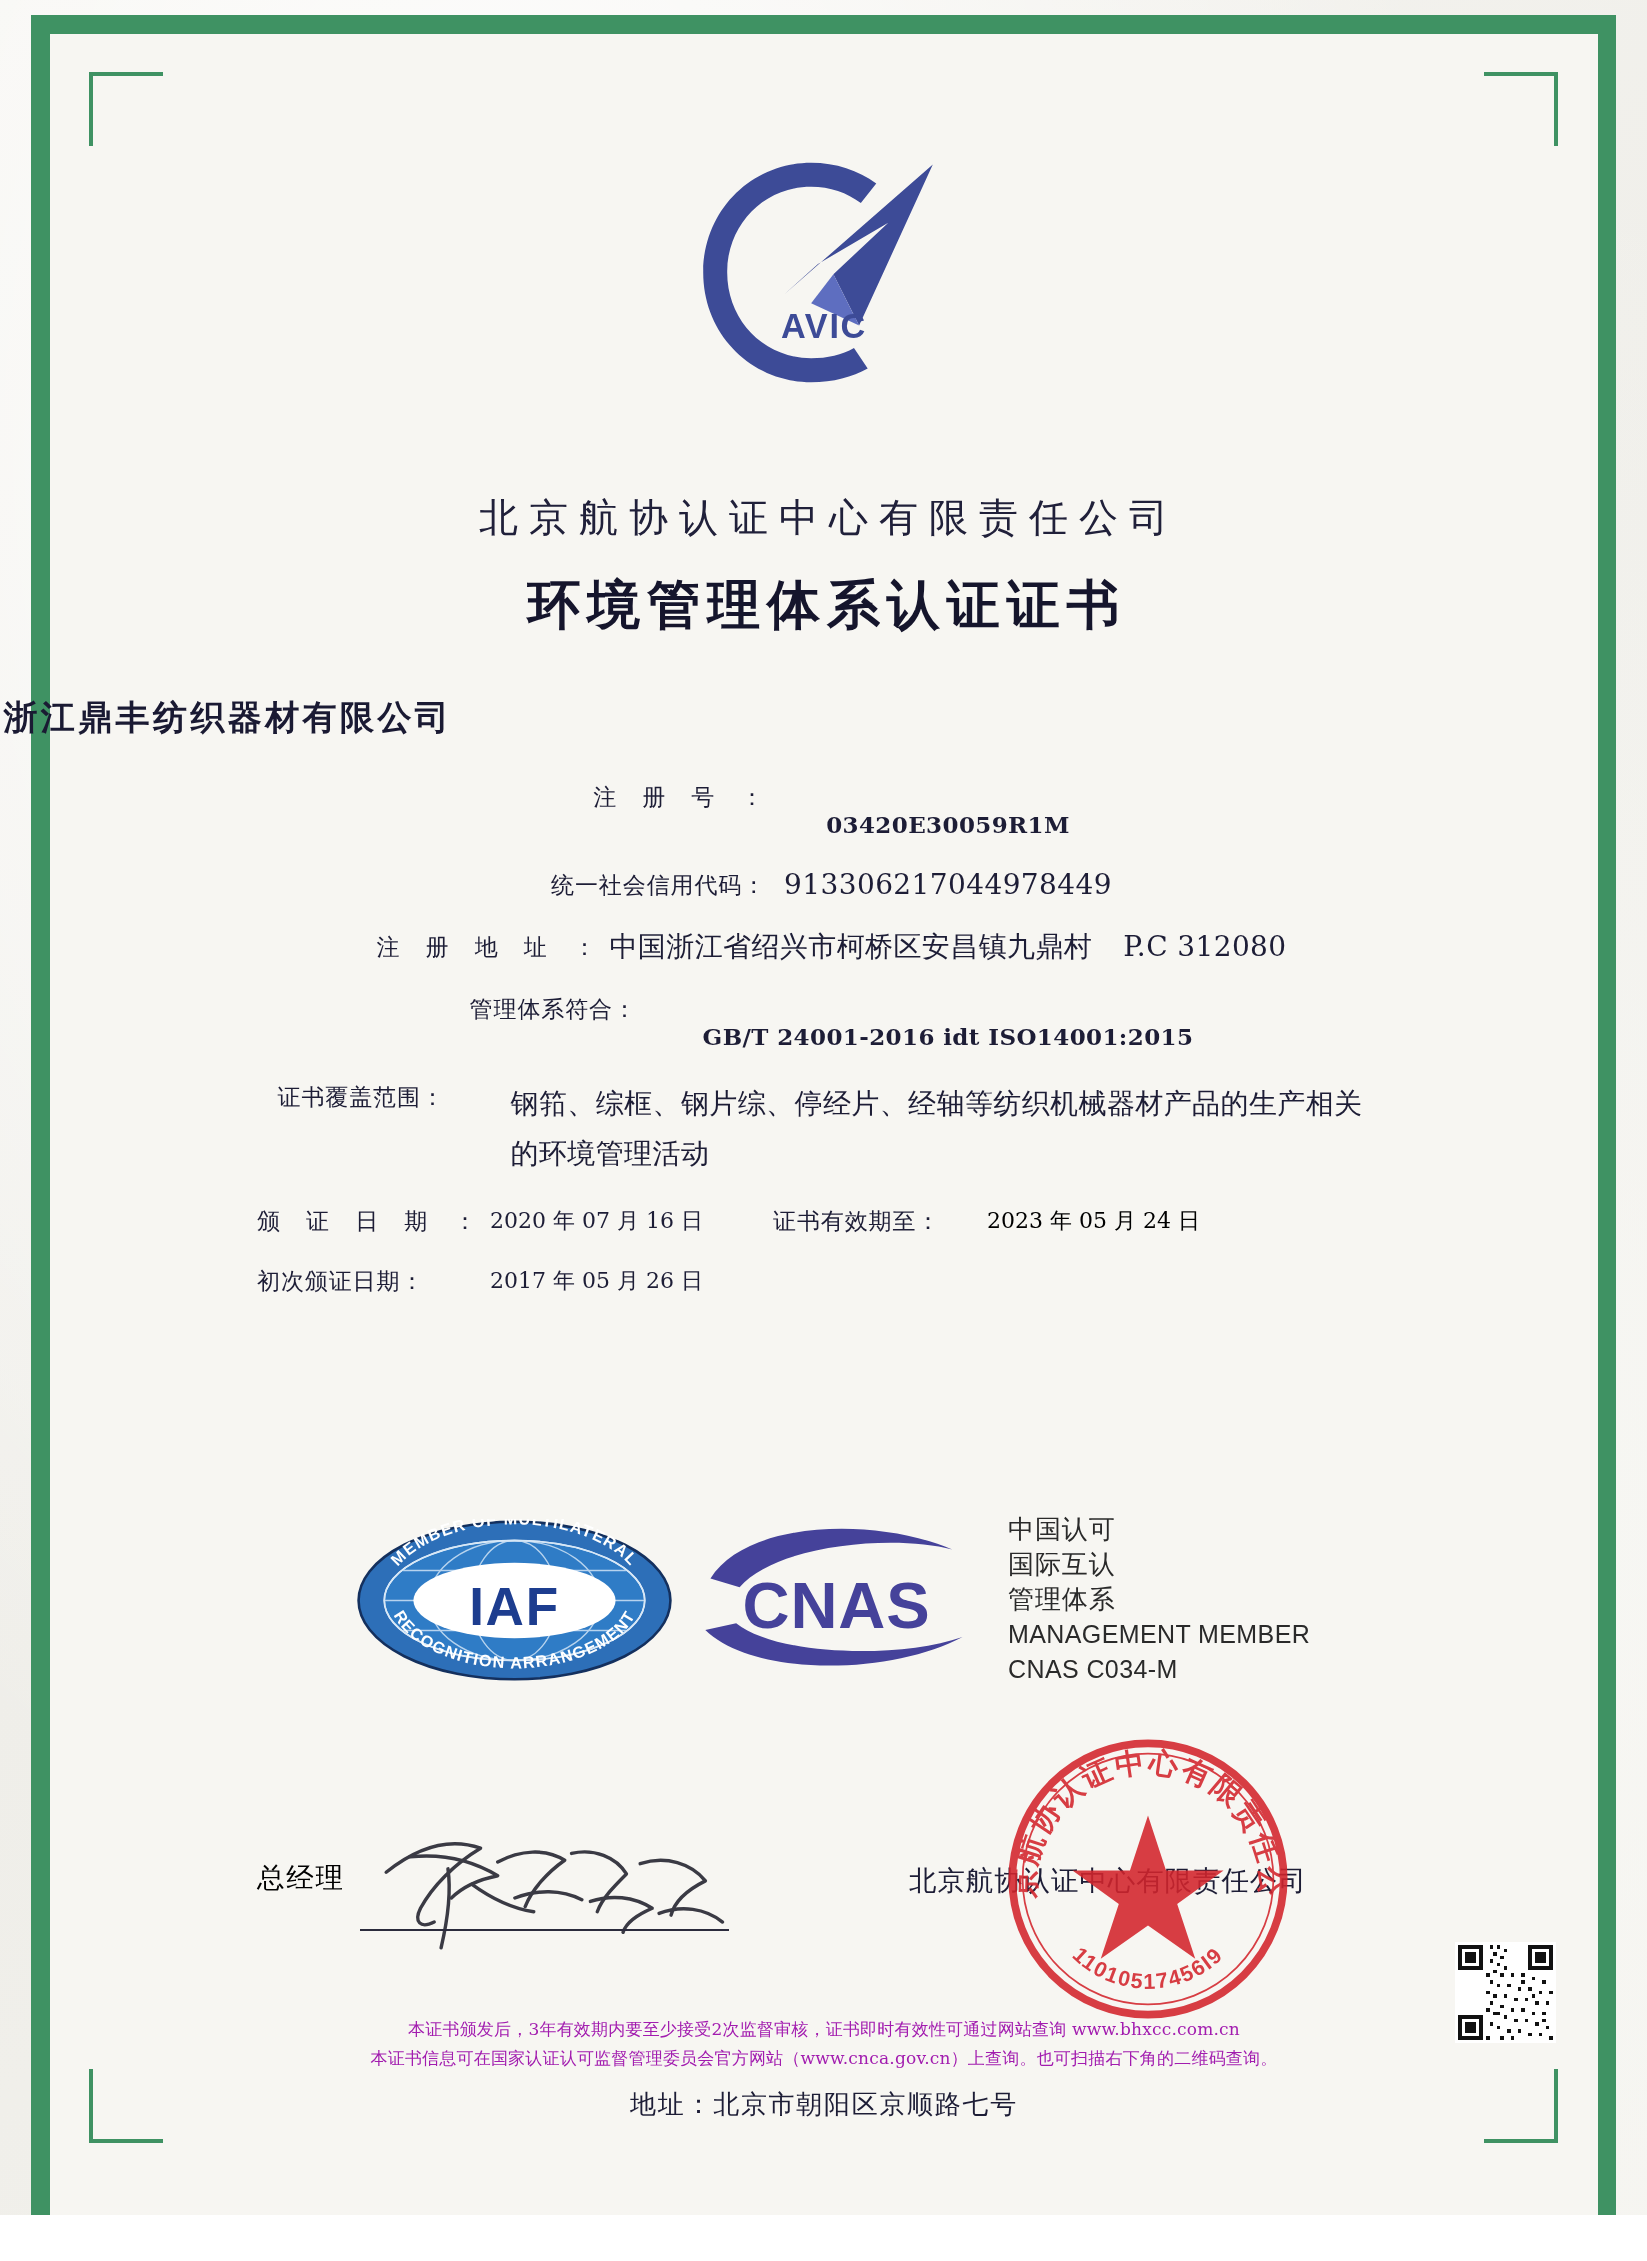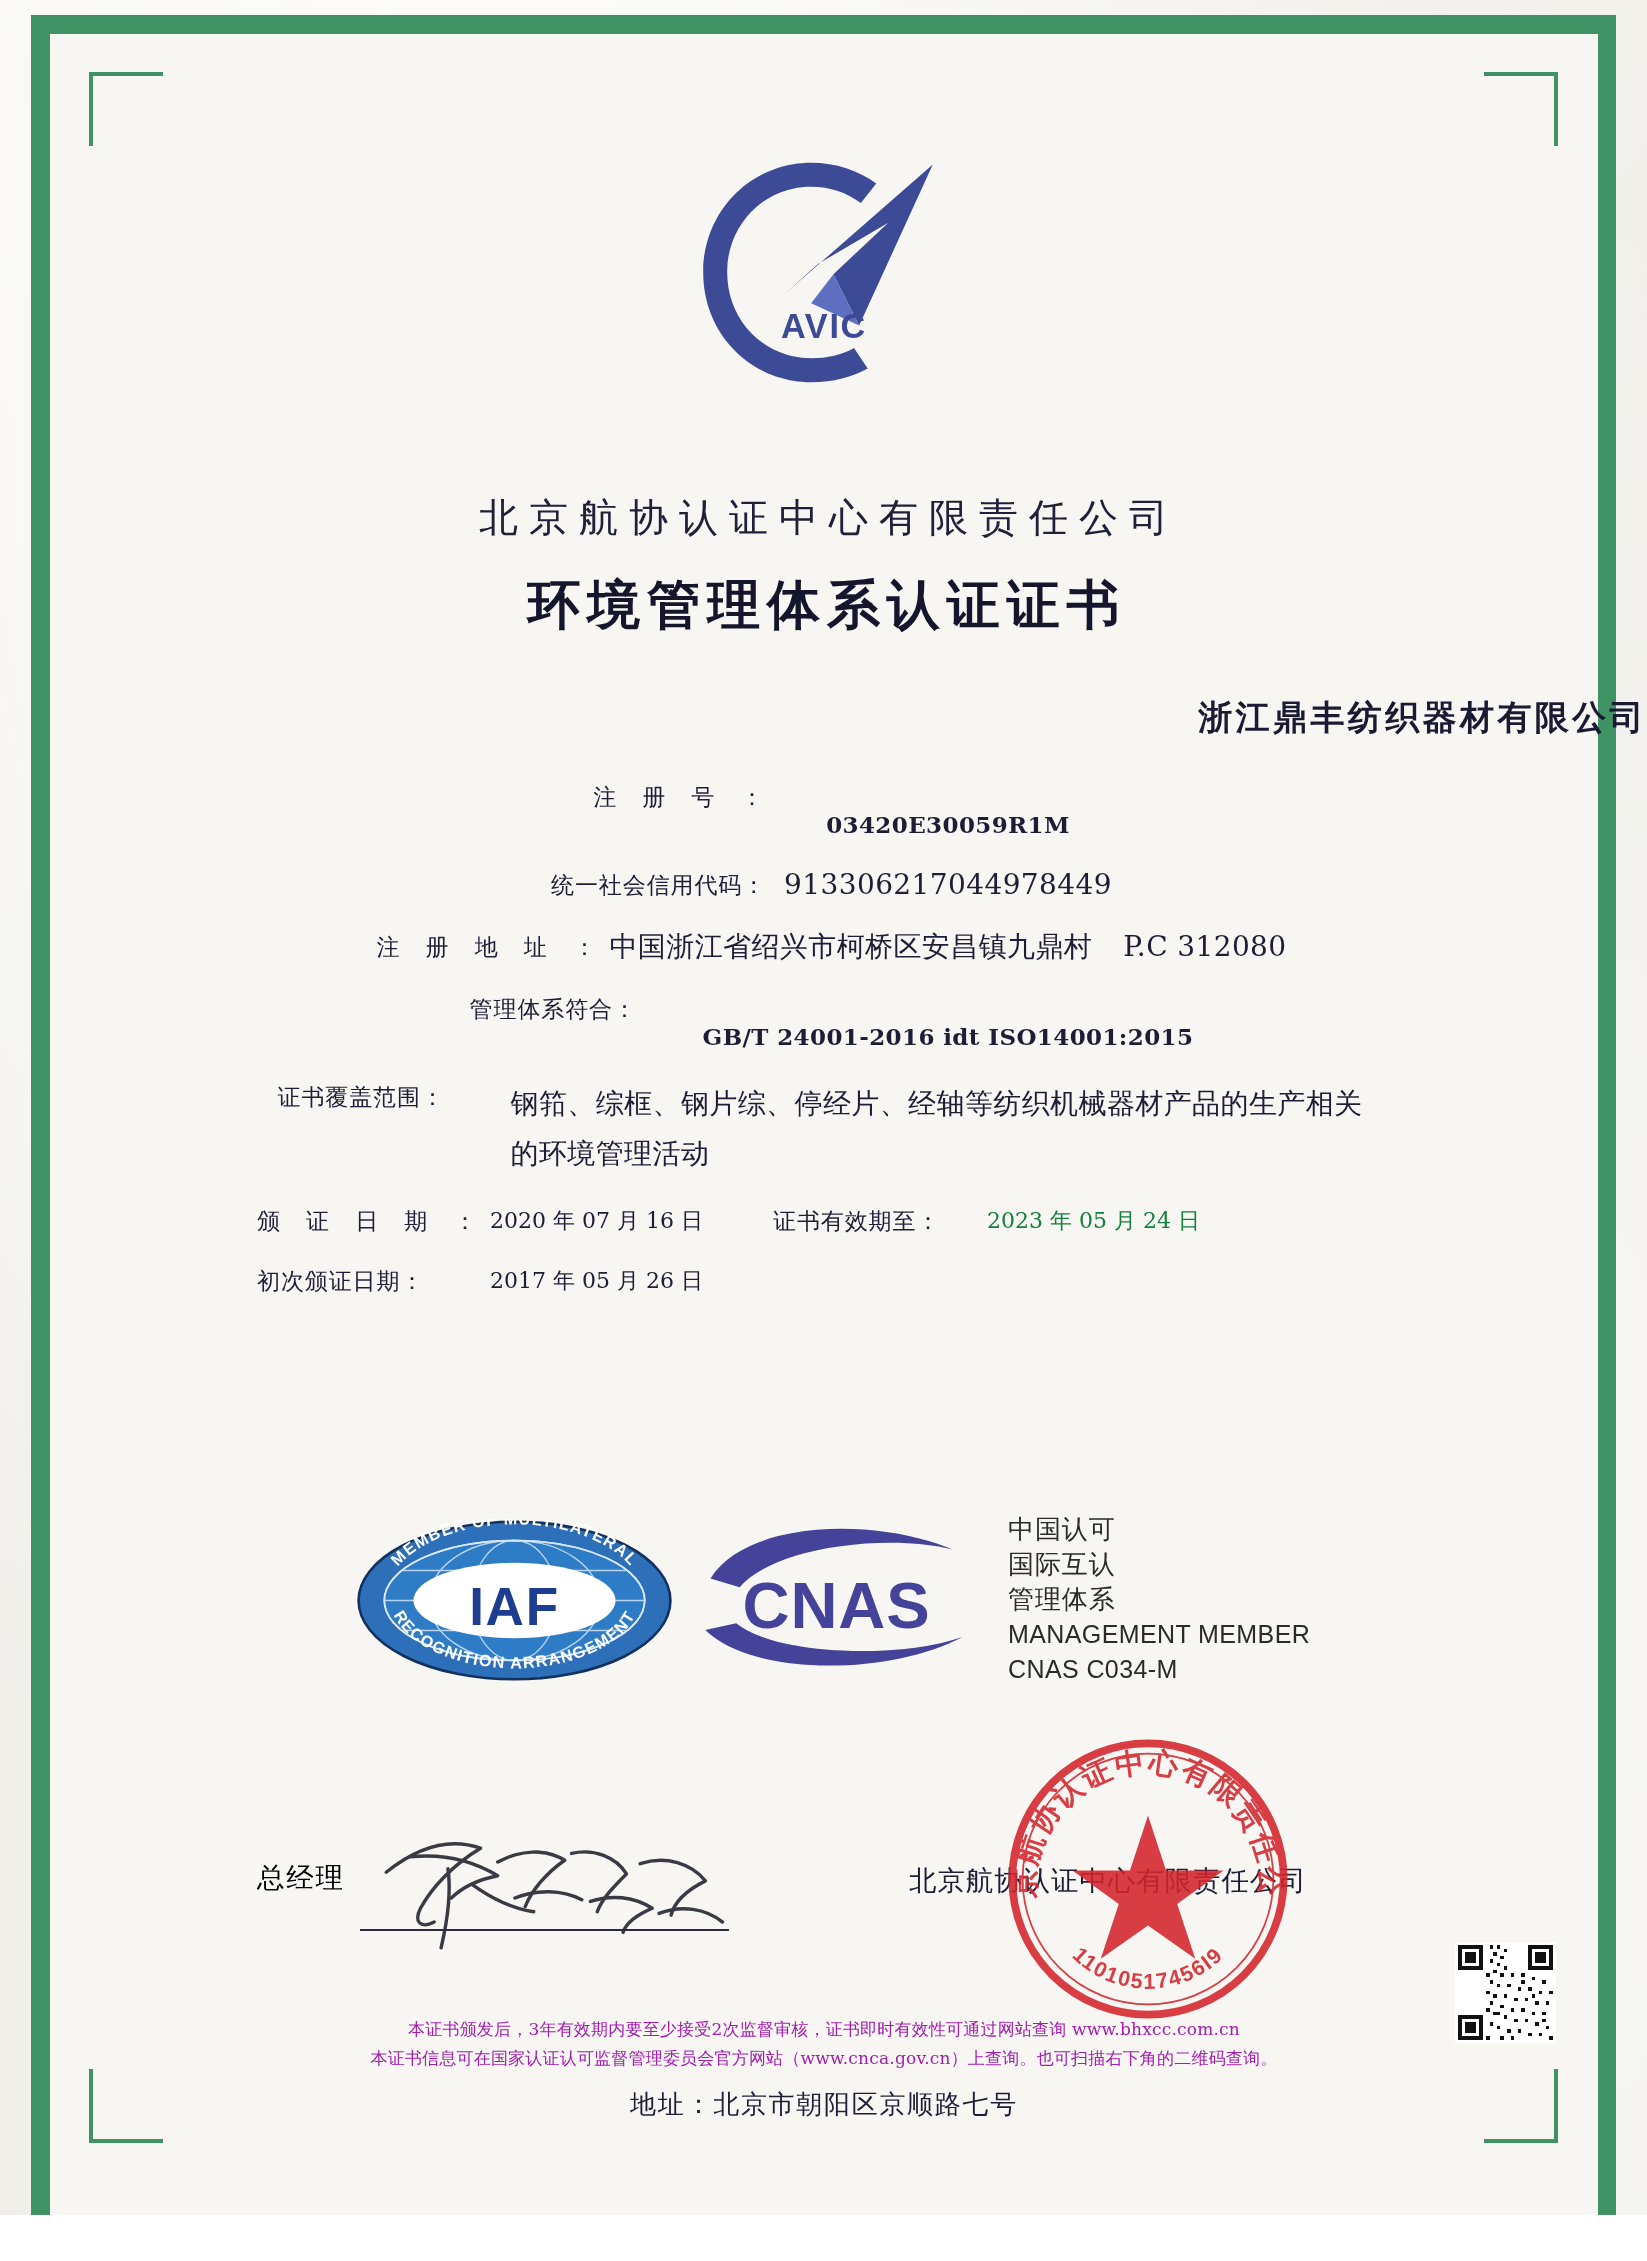--- a/index.html
+++ b/index.html
@@ -117,21 +117,21 @@
     font-weight: bold;
     letter-spacing: 6.9px;
     color: #15152c;
     text-indent: 6.9px;
   }
   .company-name {
     position: absolute;
     top: 695px;
     left: 0;
     width: 100%;
-    text-align: right;
+    text-align: left;
     font-family: "DejaVu Serif", serif;
     font-size: 34px;
     font-weight: bold;
     letter-spacing: 3.4px;
     color: #1a1a33;
     text-indent: 3.4px;
   }
 
   
   .fields {
@@ -196,21 +196,21 @@
   .date-row .label-b {
     font-family: "DejaVu Serif", serif;
     font-size: 23px;
     color: #1d1d36;
     flex: 0 0 214px;
     letter-spacing: 0.9px;
   }
   .date-row .date-b {
     font-family: "DejaVu Serif", serif;
     font-size: 22px;
-    color: #15803d;
+    color: #000000;
   }
 
   
   .accred {
     position: absolute;
     left: 335px;
     top: 1510px;
     width: 1064px;
     height: 189px;
   }

